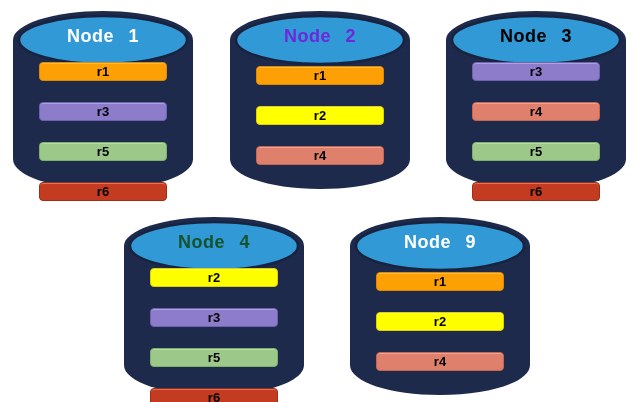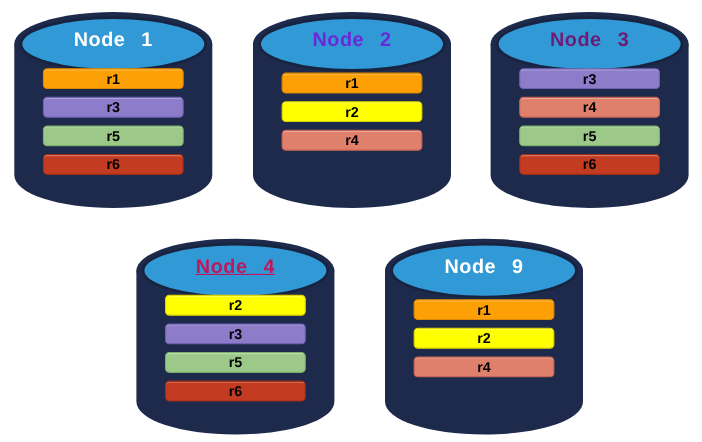--- a/index.html
+++ b/index.html
@@ -44,21 +44,21 @@
     white-space: nowrap;
   }
   .bars {
     position: absolute;
     left: 50%;
     transform: translateX(-50%);
     top: 52px;
     width: 128px;
     display: flex;
     flex-direction: column;
-    gap: 7px;
+    gap: 21px;
   }
   .bars.few { top: 56px; }
   .bar {
     height: 19px;
     box-sizing: border-box;
     border: 1px solid transparent;
     border-radius: 4px;
     display: flex;
     align-items: center;
     justify-content: center;
@@ -101,36 +101,36 @@
         <div class="bar" style="background: rgb(223, 128, 108); border-color: rgb(198, 101, 83); color: rgb(0, 0, 0);">r4</div>
       </div>
   </div>
 
   <div class="node pos-n3">
     <svg class="cyl" width="182" height="180" viewBox="0 0 182 180">
       <path class="cyl-body" d="M1,30 L1,149 C1,166 41,179 91,179 C141,179 181,166 181,149 L181,30 Z" fill="#1e2a4c"></path>
       <ellipse class="cyl-rim" cx="91" cy="30" rx="90" ry="29" fill="#1e2a4c"></ellipse>
       <ellipse class="cyl-top" cx="91" cy="30" rx="84" ry="24" stroke-width="2.5" fill="#3199d5" stroke="#18233f"></ellipse>
     </svg>
-    <div class="node-label" style="color: #701a75;">Node 3</div>
+    <div class="node-label" style="color: #000000;">Node 3</div>
     <div class="bars">
         <div class="bar" style="background: rgb(140, 124, 201); border-color: rgb(112, 97, 181); color: rgb(0, 0, 0);">r3</div>
         <div class="bar" style="background: rgb(223, 128, 108); border-color: rgb(198, 101, 83); color: rgb(0, 0, 0);">r4</div>
         <div class="bar" style="background: rgb(156, 201, 138); border-color: rgb(124, 177, 104); color: rgb(0, 0, 0);">r5</div>
         <div class="bar" style="background: rgb(195, 59, 33); border-color: rgb(160, 44, 20); color: rgb(0, 0, 0);">r6</div>
       </div>
   </div>
 
   <div class="node pos-n4">
     <svg class="cyl" width="182" height="180" viewBox="0 0 182 180">
       <path class="cyl-body" d="M1,30 L1,149 C1,166 41,179 91,179 C141,179 181,166 181,149 L181,30 Z" fill="#1e2a4c"></path>
       <ellipse class="cyl-rim" cx="91" cy="30" rx="90" ry="29" fill="#1e2a4c"></ellipse>
       <ellipse class="cyl-top" cx="91" cy="30" rx="84" ry="24" stroke-width="2.5" fill="#3199d5" stroke="#18233f"></ellipse>
     </svg>
-    <div class="node-label" style="color: #be185d; text-decoration: underline;">Node 4</div>
+    <div class="node-label" style="color: #14532d;">Node 4</div>
     <div class="bars">
         <div class="bar" style="background: rgb(255, 255, 0); border-color: rgb(221, 211, 0); color: rgb(0, 0, 0);">r2</div>
         <div class="bar" style="background: rgb(140, 124, 201); border-color: rgb(112, 97, 181); color: rgb(0, 0, 0);">r3</div>
         <div class="bar" style="background: rgb(156, 201, 138); border-color: rgb(124, 177, 104); color: rgb(0, 0, 0);">r5</div>
         <div class="bar" style="background: rgb(195, 59, 33); border-color: rgb(160, 44, 20); color: rgb(0, 0, 0);">r6</div>
       </div>
   </div>
 
   <div class="node pos-n5">
     <svg class="cyl" width="182" height="180" viewBox="0 0 182 180">

